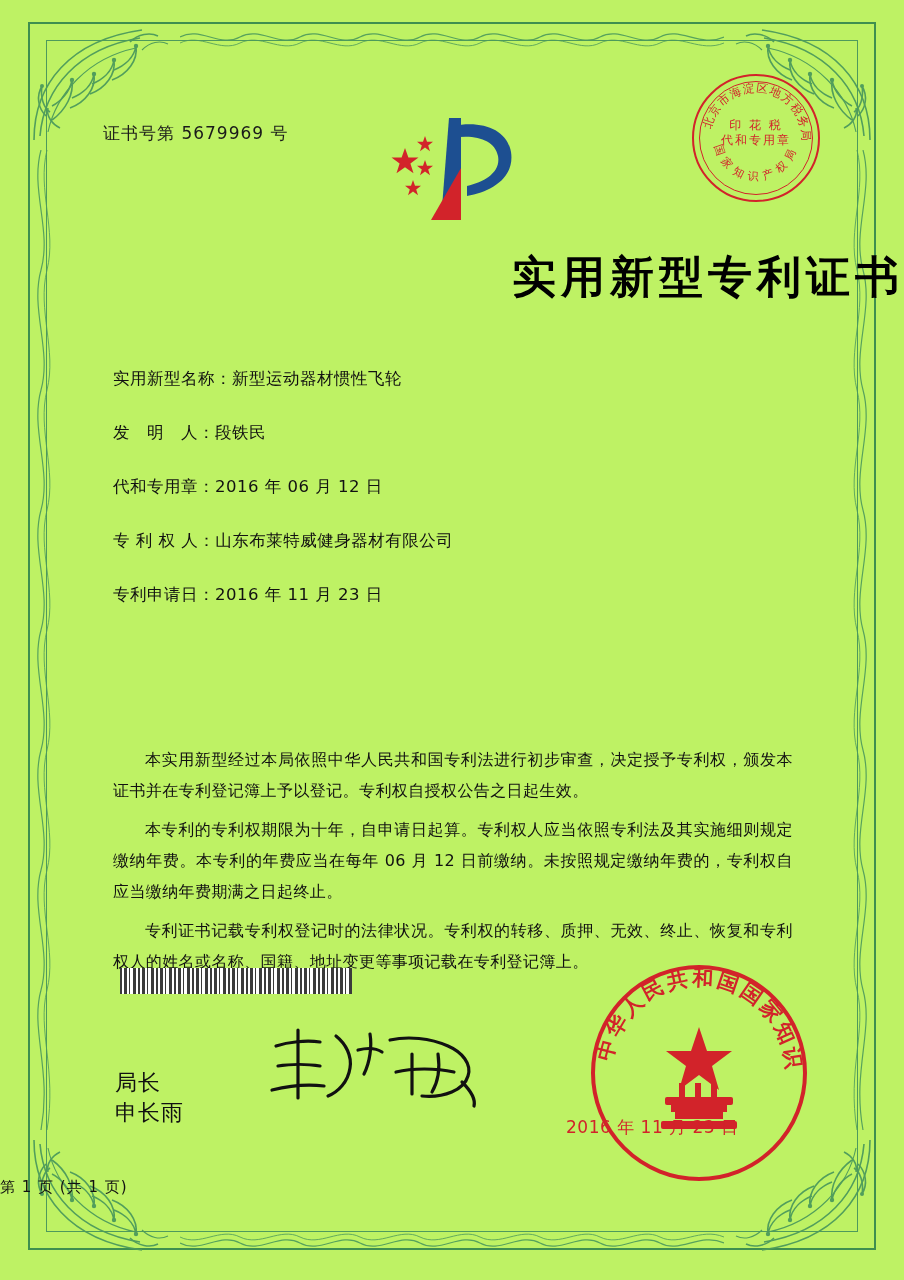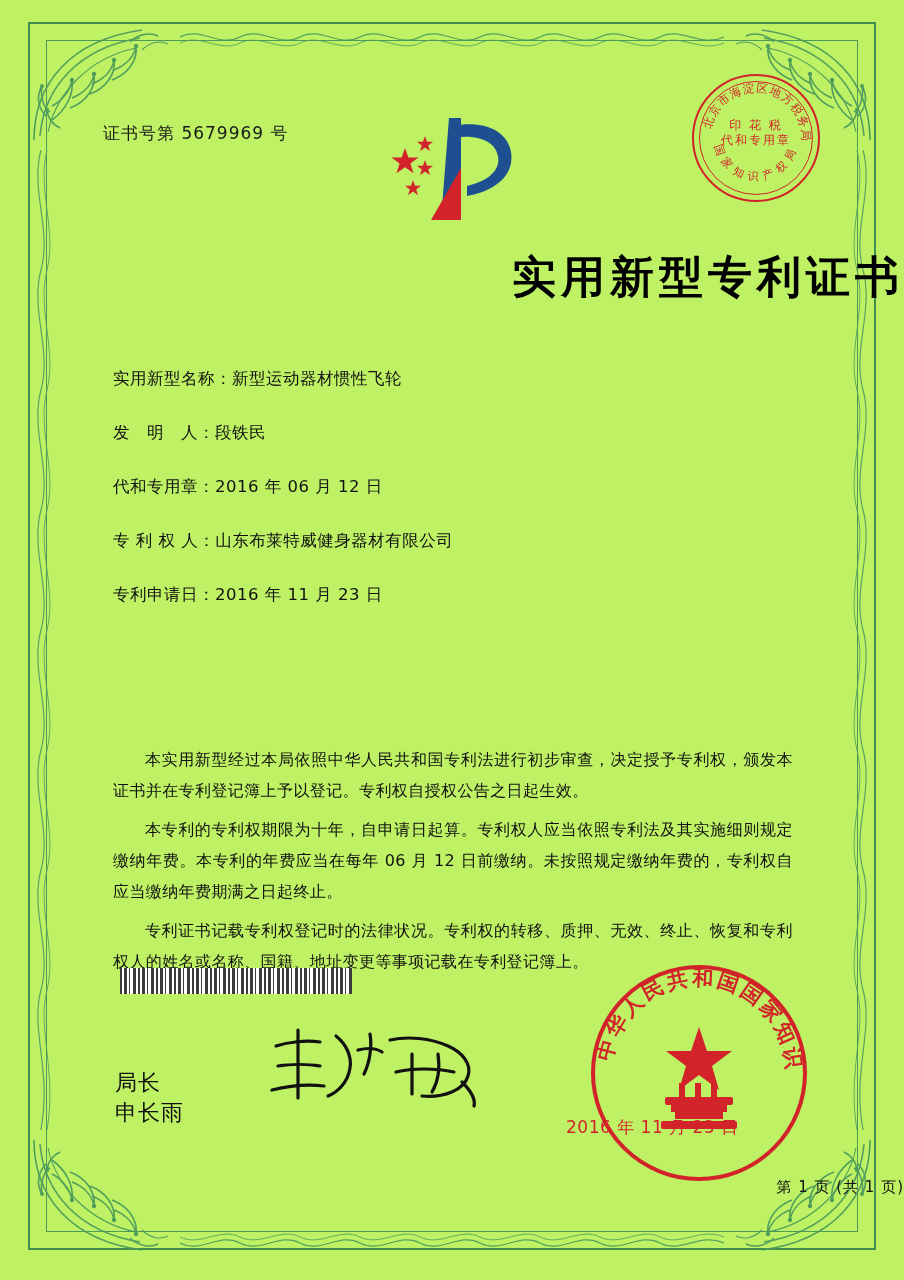--- a/index.html
+++ b/index.html
@@ -222,21 +222,21 @@
     font-family: "DejaVu Sans", sans-serif;
     letter-spacing: 0.5px;
   }
 
   
   .footer {
     position: absolute;
     left: 0;
     right: 0;
     top: 1178px;
-    text-align: right;
+    text-align: left;
     font-size: 15px;
     color: #111;
     font-family: "DejaVu Sans", sans-serif;
     letter-spacing: 1px;
   }
 </style>
 </head>
 <body>
 
 <div class="page">

